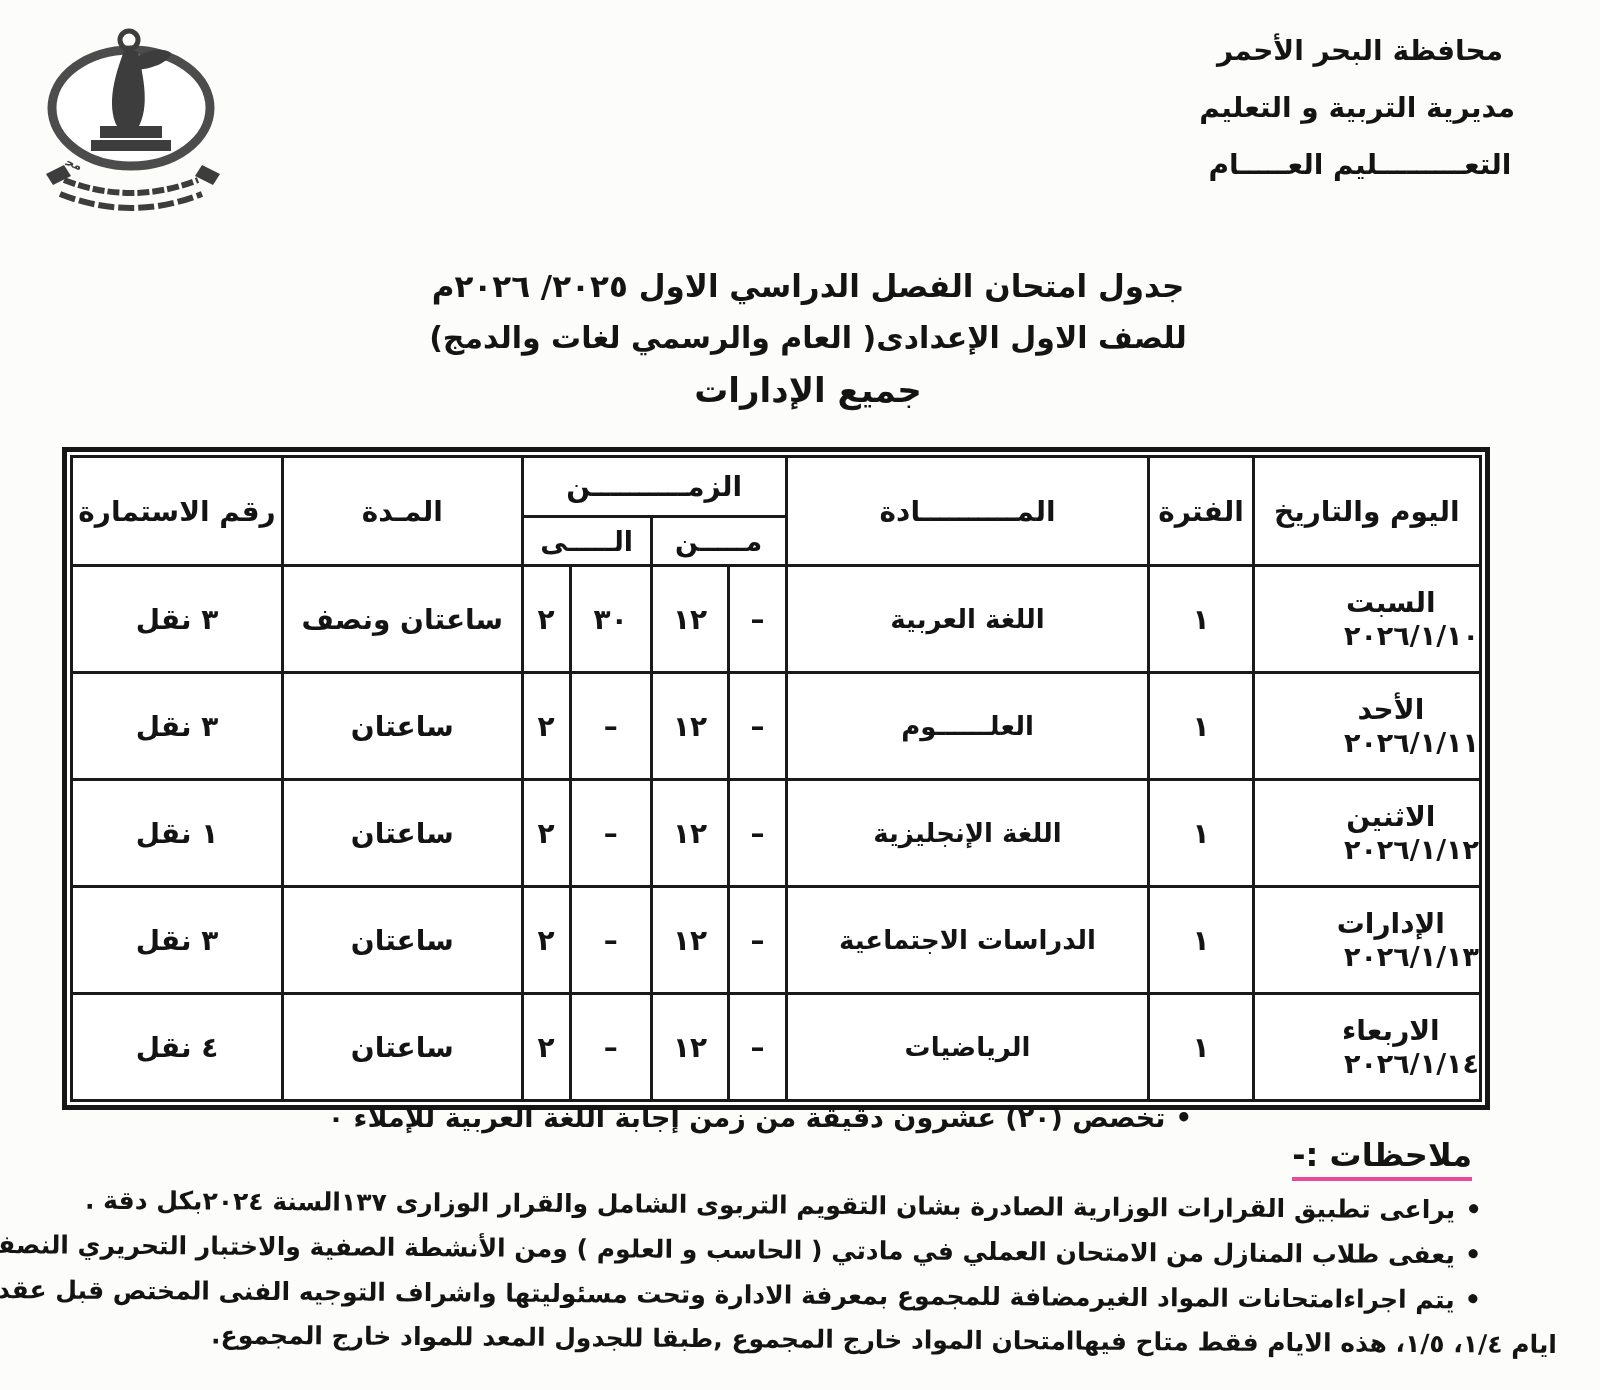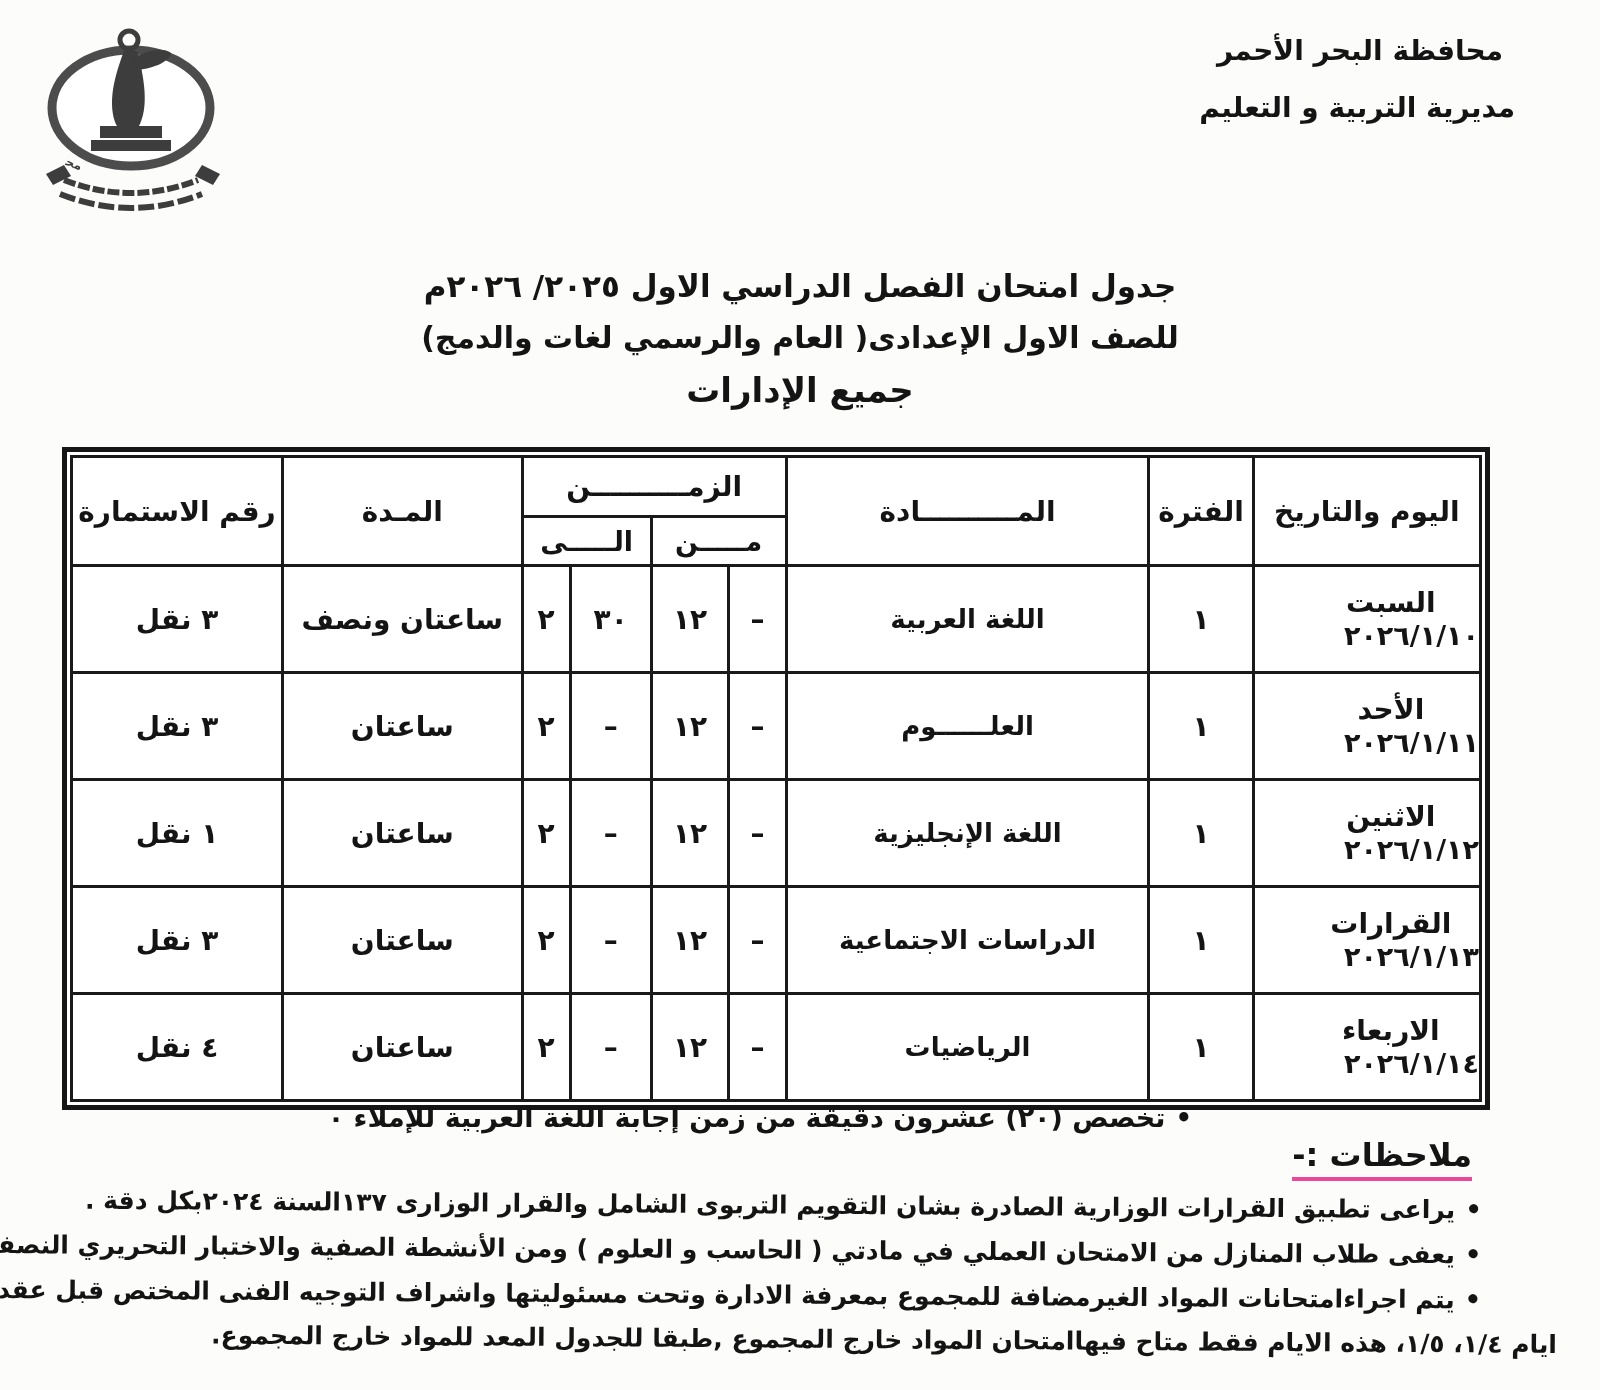--- a/index.html
+++ b/index.html
@@ -12,21 +12,21 @@
   
   .logo{position:absolute;left:28px;top:8px;width:210px;height:215px;}
   
   .org-header{
     position:absolute;top:22px;right:85px;width:310px;
     text-align:center;font-weight:bold;font-size:28px;line-height:57px;
     white-space:nowrap;
   }
   .org-header div{overflow:visible;}
   
-  .titles{position:absolute;top:268px;right:20px;width:1560px;text-align:center;font-weight:bold;}
+  .titles{position:absolute;top:268px;right:12px;width:1560px;text-align:center;font-weight:bold;}
   .title-1{font-size:31px;margin-bottom:13px;}
   .title-2{font-size:30px;margin-bottom:15px;margin-top:16px;}
   .title-3{font-size:34px;}
   
   .tbl-wrap{
     position:absolute;top:447px;right:110px;width:1412px;
     border:5px solid #161616;background:#fff;padding:3px;
   }
   table{width:100%;border-collapse:collapse;table-layout:fixed;direction:rtl;}
   th,td{
@@ -84,20 +84,21 @@
     <path d="M36,172 Q103,198 170,172" fill="none" stroke="#3d3d3d" stroke-width="6" stroke-dasharray="12 3"></path>
     <path d="M32,186 Q103,214 174,186" fill="none" stroke="#3d3d3d" stroke-width="6" stroke-dasharray="16 4"></path>
     <path d="M18,166 l18,-9 l7,11 l-18,9 Z" fill="#3d3d3d"></path>
     <path d="M192,166 l-18,-9 l-7,11 l18,9 Z" fill="#3d3d3d"></path>
   </svg>
 </div>
 
 <div class="org-header">
   <div>محافظة البحر الأحمر</div>
   <div>مديرية التربية و التعليم</div>
+  <div>التعـــــــــليم العـــــام</div>
 </div>
 
 <div class="titles">
   <div class="title-1">جدول امتحان الفصل الدراسي الاول ٢٠٢٥/ ٢٠٢٦م</div>
   <div class="title-2">للصف الاول الإعدادى( العام والرسمي لغات والدمج)</div>
   <div class="title-3">جميع الإدارات</div>
 </div>
 
 <div class="tbl-wrap">
 <table>
@@ -164,21 +165,21 @@
       <td class="subject">اللغة الإنجليزية</td>
       <td>–</td>
       <td>١٢</td>
       <td>–</td>
       <td>٢</td>
       <td>ساعتان</td>
       <td>١ نقل</td>
     </tr>
     <tr>
       <td>
-        <div class="day-name">القرارات</div>
+        <div class="day-name">الإدارات</div>
         <div class="day-date">٢٠٢٦/١/١٣</div>
       </td>
       <td>١</td>
       <td class="subject">الدراسات الاجتماعية</td>
       <td>–</td>
       <td>١٢</td>
       <td>–</td>
       <td>٢</td>
       <td>ساعتان</td>
       <td>٣ نقل</td>

